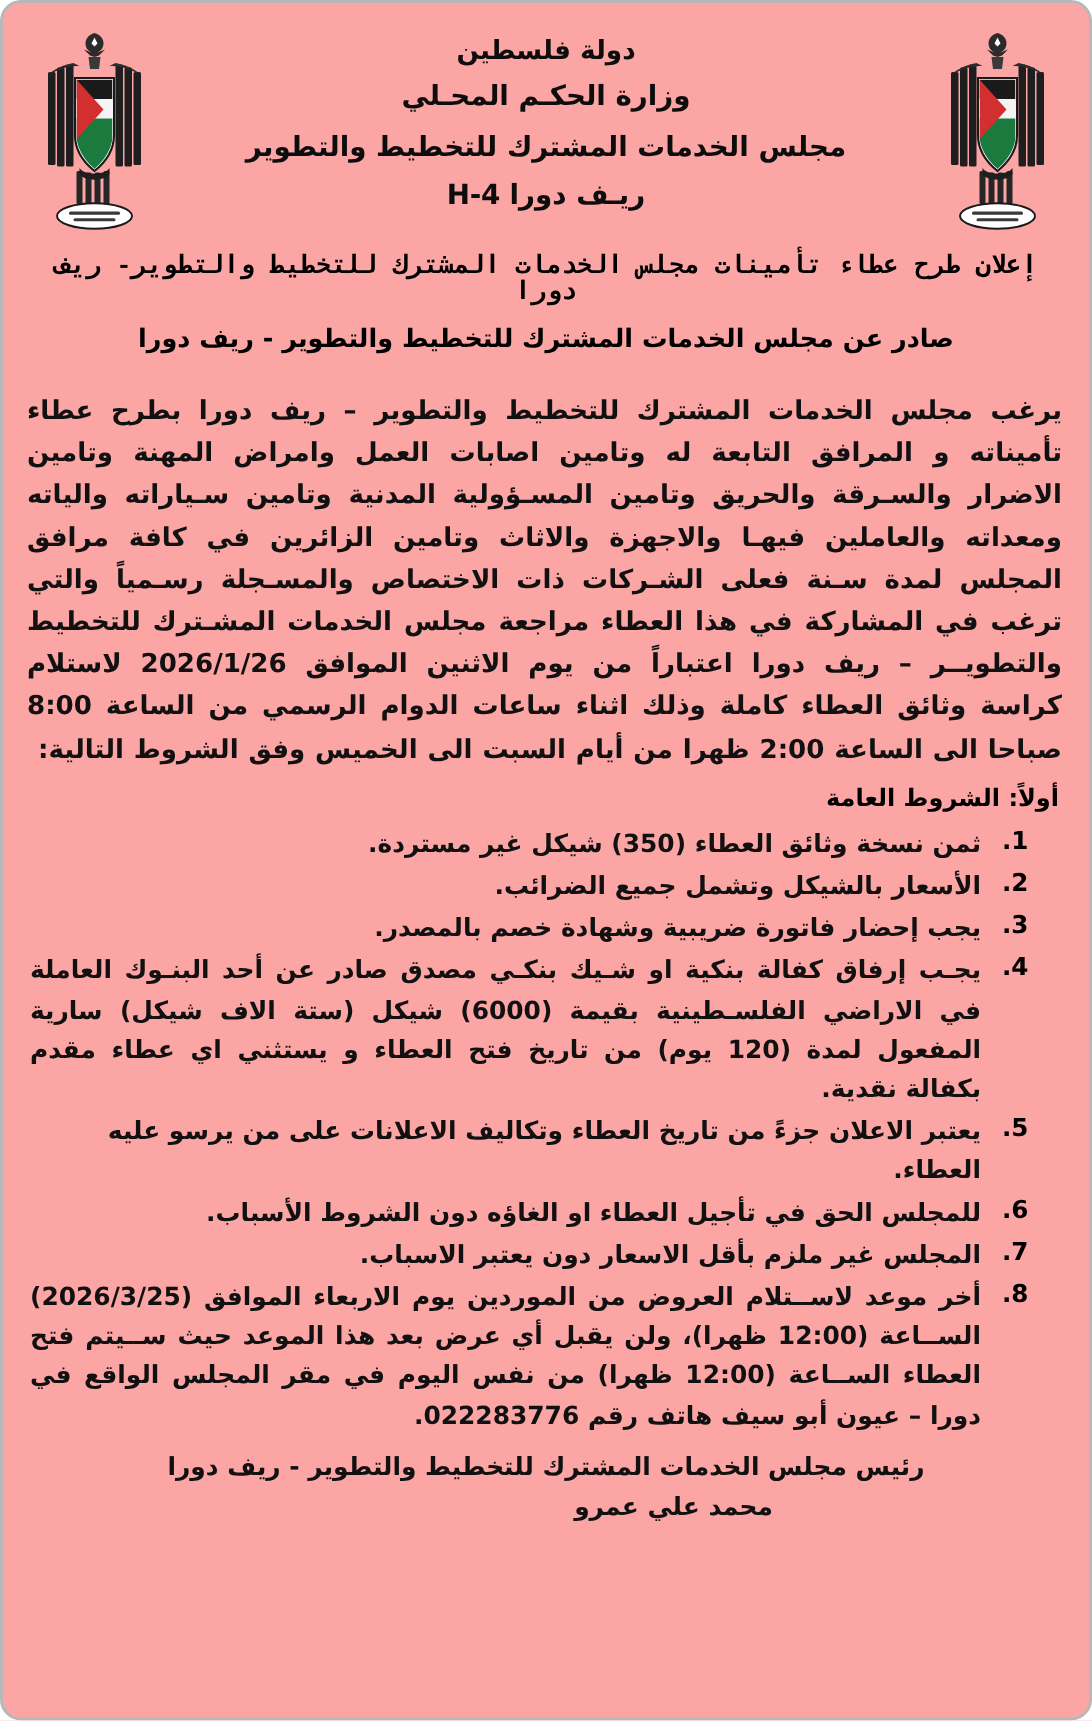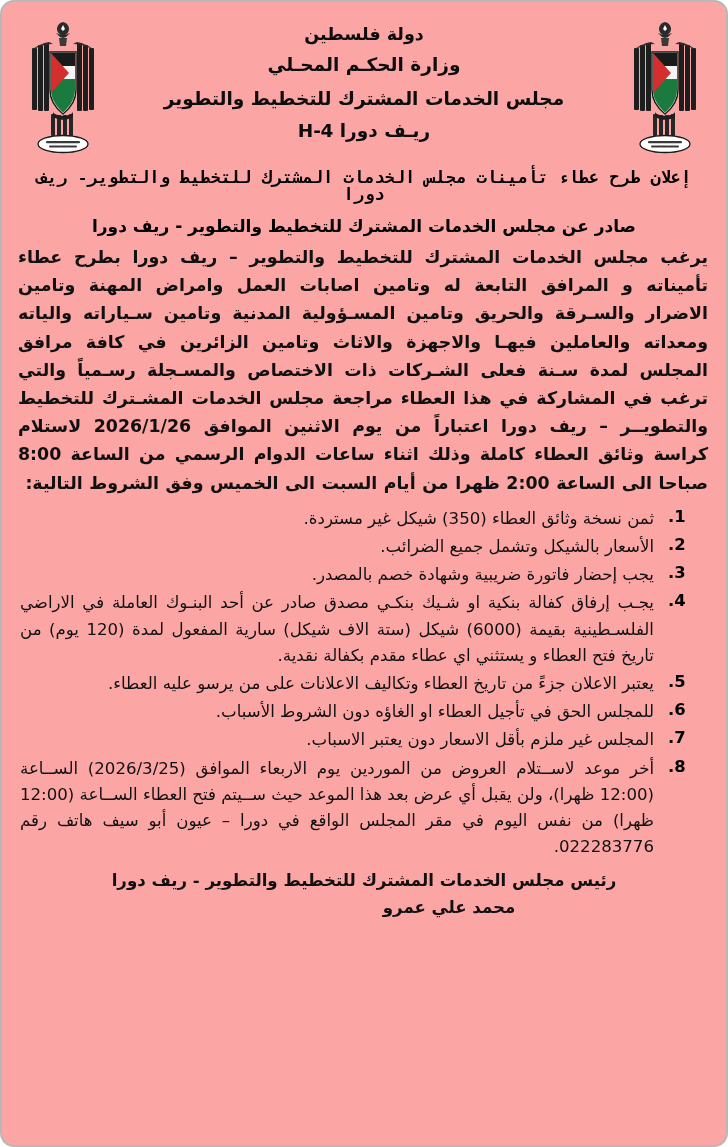--- a/index.html
+++ b/index.html
@@ -68,21 +68,21 @@
     color: #000;
     line-height: 1.0;
     margin-top: 6px;
     padding: 0 6px;
   }
   .ann-title .t1 { display: block; margin-bottom: 14px; font-family: Liberation Mono, monospace; }
   .ann-title .t2 { display: block; }
 
   
   .body-par {
-    margin-top: 8px;
+    margin-top: 25px;
     font-size: 17.4px;
     font-weight: bold;
     color: #111;
     line-height: 1.62;
     text-align: justify;
     text-align-last: right;
     padding: 0 4px 0 2px;
     word-spacing: 0.5px;
   }
 
@@ -114,21 +114,21 @@
     padding-top: 1px;
     font-size: 16.4px;
     font-weight: bold;
     color: #000;
     direction: ltr;
     box-sizing: border-box;
   }
   .cond-text {
     flex: 1 1 auto;
     font-size: 16.6px;
-    font-weight: normal;
+    font-weight: bold;
     color: #111;
     line-height: 1.58;
     text-align: justify;
     text-align-last: right;
     padding-left: 4px;
   }
   .cond-text.short { text-align: right; text-align-last: right; }
 
   
   .signature {
@@ -249,20 +249,21 @@
     </div>
   </div>
 
   <div class="ann-title">
     <span class="t1">إعلان طرح عطاء تأمينات مجلس الخدمات المشترك للتخطيط والتطوير- ريف دورا</span>
     <span class="t2">صادر عن مجلس الخدمات المشترك للتخطيط والتطوير - ريف دورا</span>
   </div>
 
   <div class="body-par">يرغب مجلس الخدمات المشترك للتخطيط والتطوير – ريف دورا بطرح عطاء تأميناته و المرافق التابعة له وتامين اصابات العمل وامراض المهنة وتامين الاضرار والسـرقة والحريق وتامين المسـؤولية المدنية وتامين سـياراته والياته ومعداته والعاملين فيهـا والاجهزة والاثاث وتامين الزائرين في كافة مرافق المجلس لمدة سـنة فعلى الشـركات ذات الاختصاص والمسـجلة رسـمياً والتي ترغب في المشاركة في هذا العطاء مراجعة مجلس الخدمات المشـترك للتخطيط والتطويــر – ريف دورا اعتباراً من يوم الاثنين الموافق  2026/1/26  لاستلام كراسة وثائق العطاء كاملة وذلك اثناء ساعات الدوام الرسمي من الساعة 8:00 صباحا الى الساعة 2:00 ظهرا من أيام السبت الى الخميس وفق الشروط التالية:</div>
 
+  <div class="sec-heading">أولاً: الشروط العامة</div>
 
   <div class="conditions">
 
     <div class="cond-row">
       <div class="cond-num">.1</div>
       <div class="cond-text short">ثمن نسخة وثائق العطاء (350) شيكل غير مستردة.</div>
     </div>
 
     <div class="cond-row">
       <div class="cond-num">.2</div>

